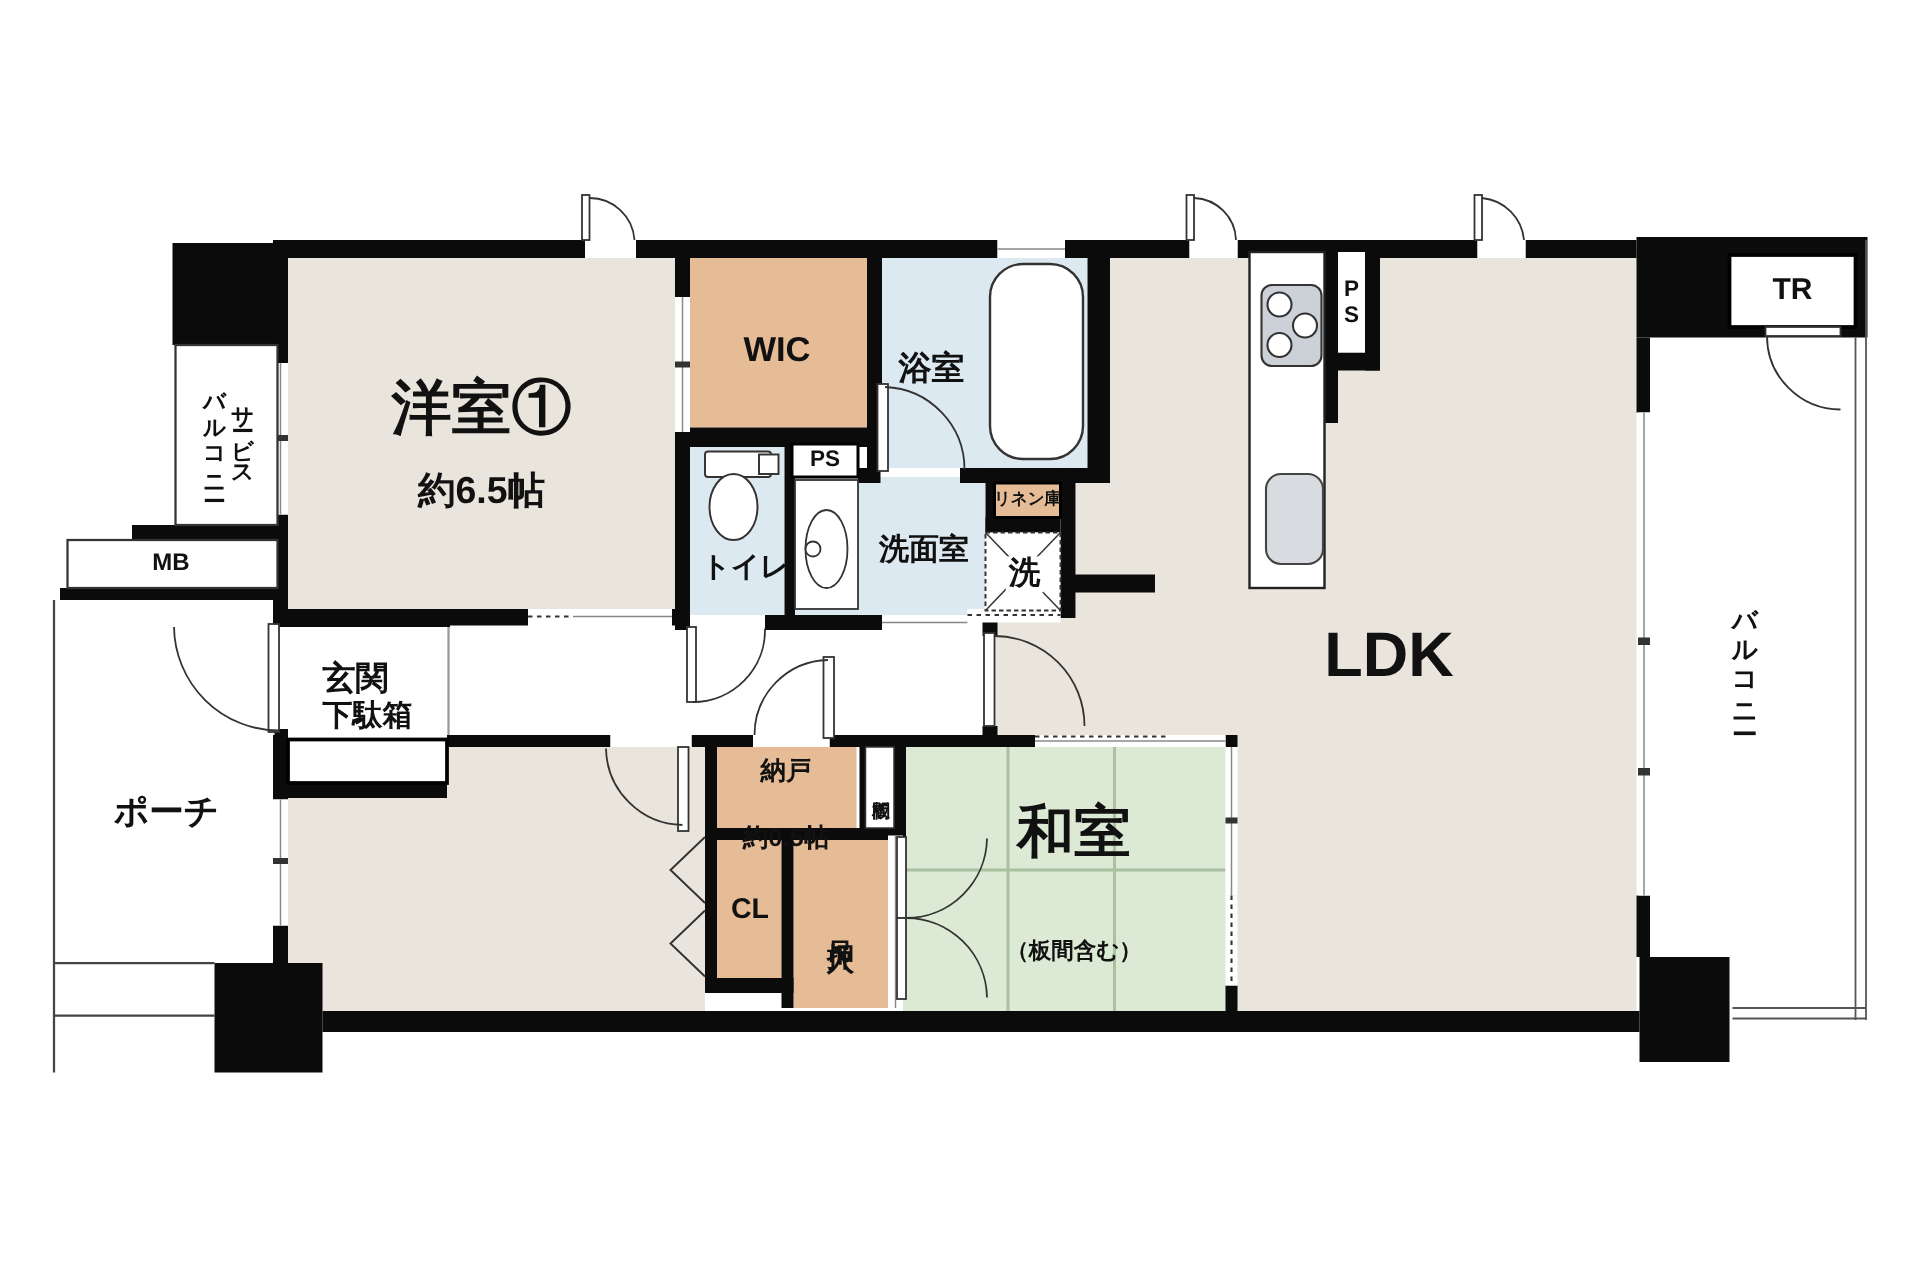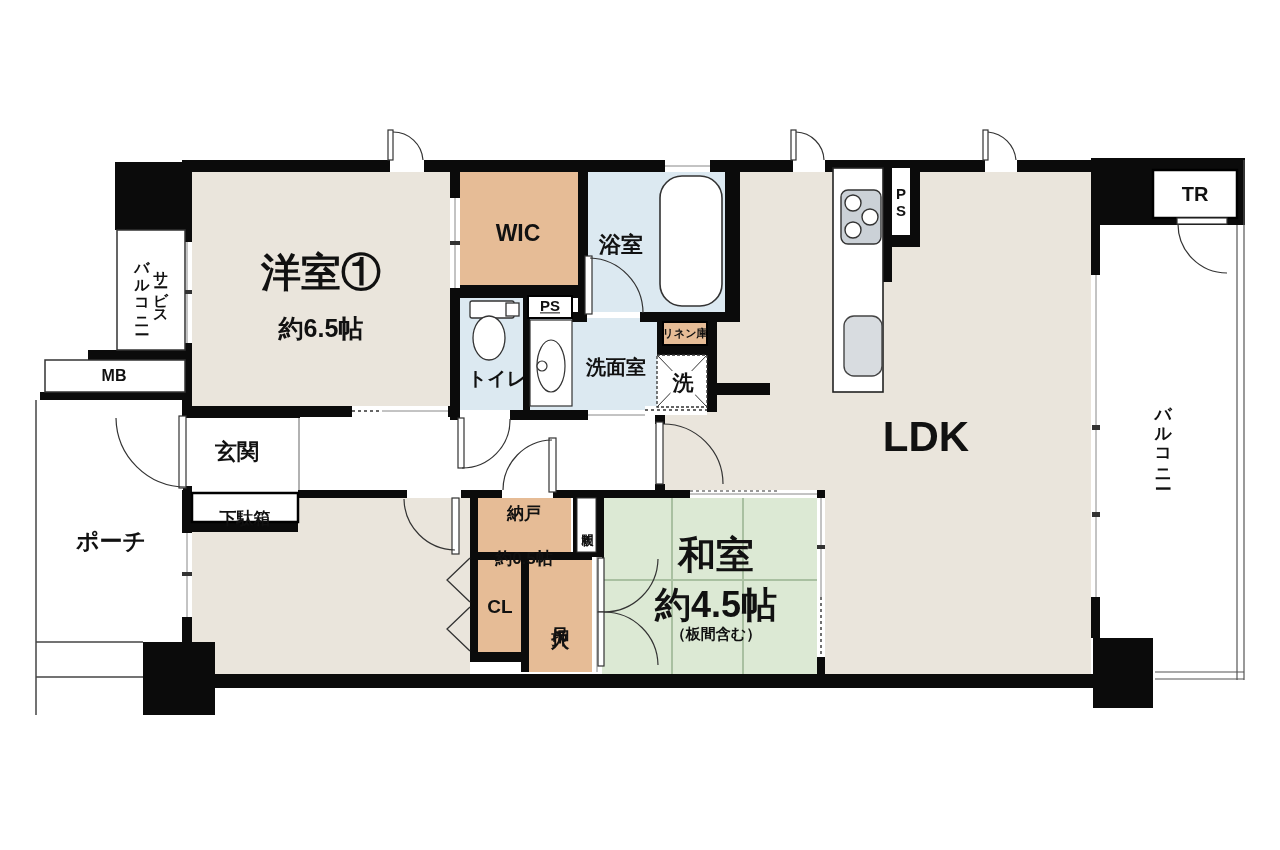--- a/index.html
+++ b/index.html
@@ -257,37 +257,36 @@
     <rect x="598" y="612" width="6" height="54" fill="#fff"></rect>
     <path d="M604,612 A54,54 0 0 0 658,559"></path>
     <path d="M604,612 A54,54 0 0 1 658,665"></path>
   </g>
 </svg>
 
   <div class="lbl" style="left:321px;top:272px;font-size:40px;">洋室①</div>
   <div class="lbl" style="left:321px;top:328px;font-size:25px;">約6.5帖</div>
   <div class="lbl" style="left:518px;top:233px;font-size:23px;">WIC</div>
   <div class="lbl" style="left:621px;top:229px;font-size:22px;margin-top:16px;">浴室</div>
-  <div class="lbl" style="left:550px;top:306px;font-size:15px;text-decoration:underline;">PS</div>
+  <div class="lbl" style="left:550px;top:306px;font-size:15px;">PS</div>
   <div class="lbl" style="left:497px;top:379px;font-size:19px;">トイレ</div>
   <div class="lbl" style="left:616px;top:367px;font-size:20px;">洗面室</div>
   <div class="lbl" style="left:685px;top:333px;font-size:11px;">リネン庫</div>
   <div class="lbl halo" style="left:683px;top:383px;font-size:21px;">洗</div>
   <div class="lbl" style="left:926px;top:437px;font-size:42px;">LDK</div>
   <div class="lbl" style="left:901px;top:202px;font-size:15px;white-space:pre-line;line-height:1.1;">P
 S</div>
   <div class="lbl" style="left:1195px;top:194px;font-size:20px;">TR</div>
   <div class="lbl vt" style="left:1163px;top:438px;font-size:17px;">バルコニー</div>
   <div class="lbl vt" style="left:151px;top:289px;font-size:15px;">サービス
 バルコニー</div>
   <div class="lbl" style="left:114px;top:376px;font-size:16px;">MB</div>
   <div class="lbl" style="left:237px;top:452px;font-size:22px;">玄関</div>
-  <div class="lbl" style="left:245px;top:519px;font-size:17px;">下駄箱</div>
+  <div class="lbl" style="left:245px;top:478px;font-size:20px;">下駄箱</div>
   <div class="lbl" style="left:111px;top:541px;font-size:23px;">ポーチ</div>
   <div class="lbl" style="left:524px;top:514px;font-size:17px;">納戸</div>
   <div class="lbl" style="left:524px;top:537px;font-size:17px;margin-top:22px;">約0.5帖</div>
   <div class="lbl vt" style="left:587px;top:525px;font-size:12px;letter-spacing:0;">板間</div>
   <div class="lbl" style="left:500px;top:607px;font-size:19px;">CL</div>
   <div class="lbl vt" style="left:560px;top:615px;font-size:18px;letter-spacing:1px;">吊押入</div>
   <div class="lbl" style="left:716px;top:556px;font-size:38px;">和室</div>
-  <div class="lbl" style="left:716px;top:605px;font-size:36px;">約4.5帖</div>
   <div class="lbl" style="left:716px;top:634px;font-size:15px;">（板間含む）</div>
 </div>
 
 </body></html>

